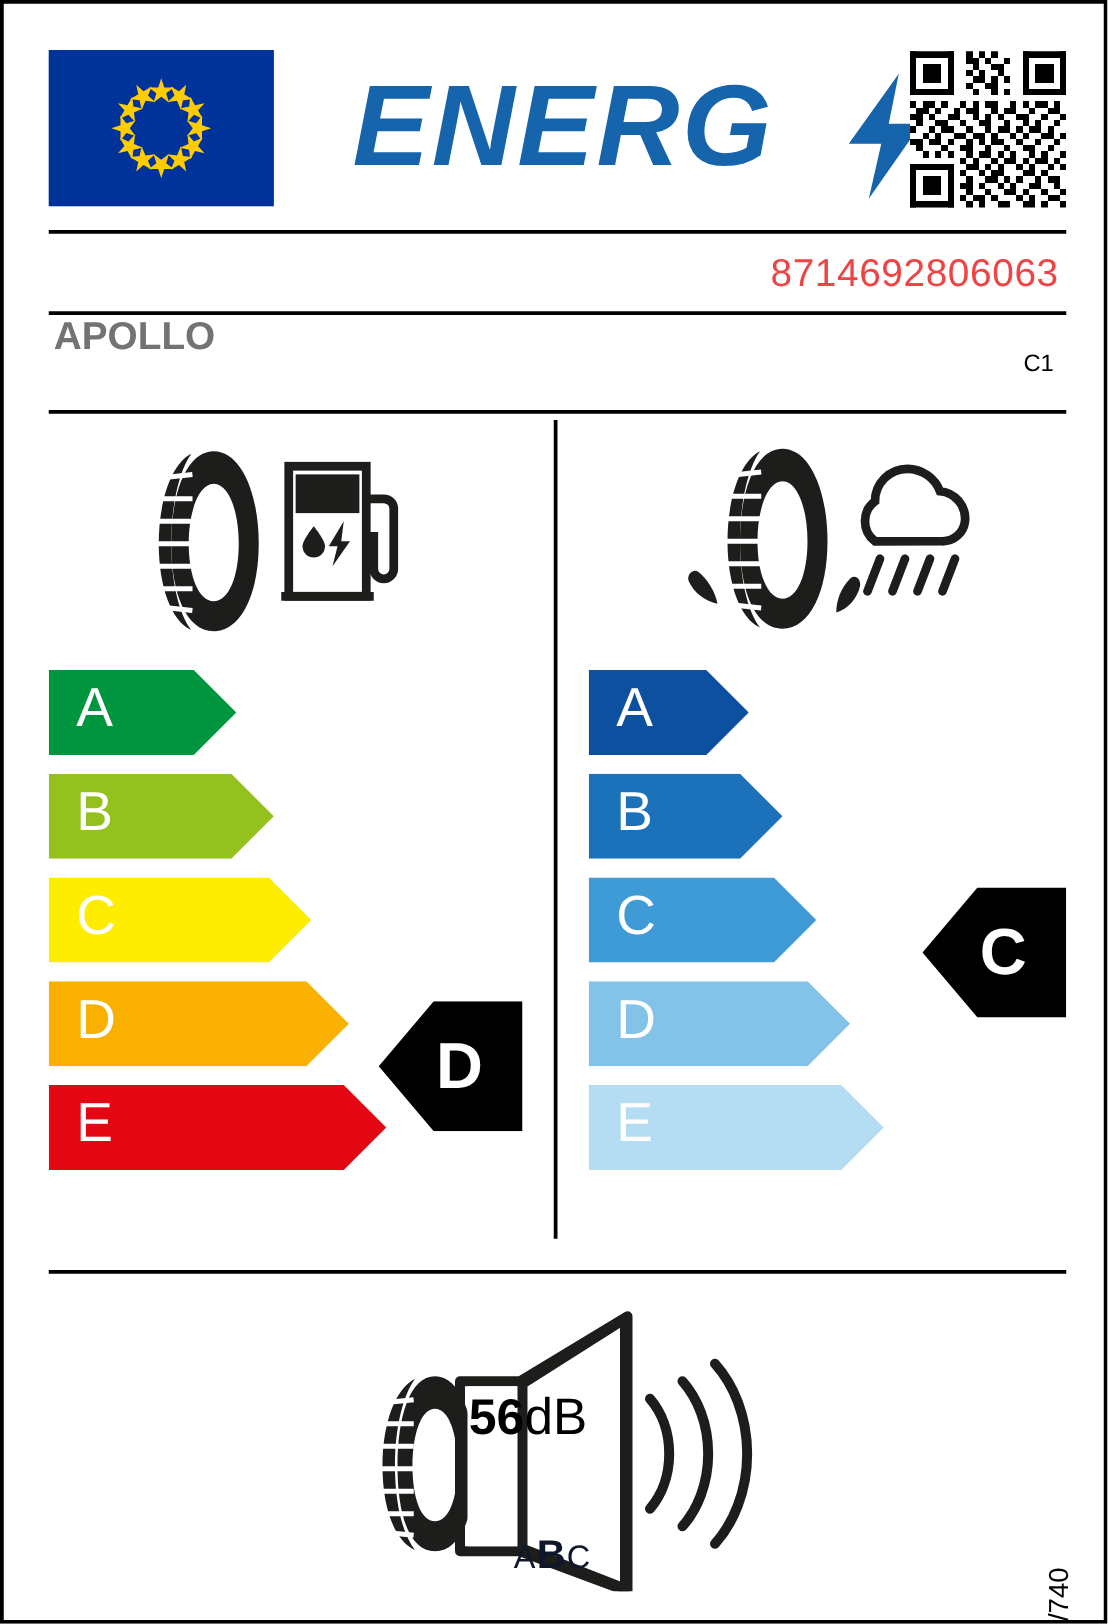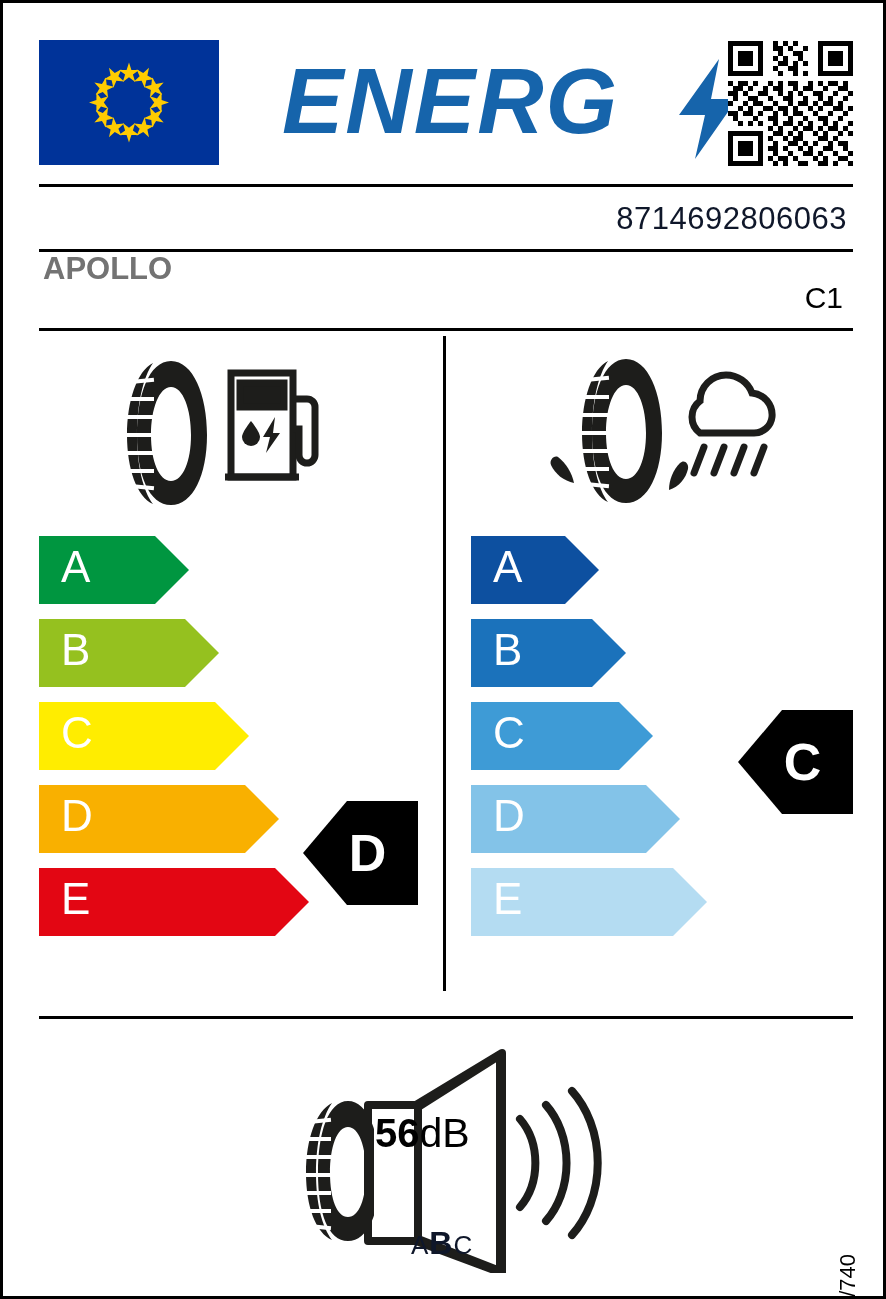--- a/index.html
+++ b/index.html
@@ -34,29 +34,29 @@
   }
   .qr{
     position:absolute;right:0;top:8px;width:125px;height:125px;
   }
   .brand{
     position:absolute;left:40px;top:200px;
     font-size:31px;font-weight:bold;color:#737373;margin-top:48px;
   }
   .ean{
     position:absolute;right:36px;top:198px;
-    font-size:31px;color:#0f172a;letter-spacing:0.5px;
+    font-size:31px;color:#ef4444;letter-spacing:0.5px;
   }
   .size{
     position:absolute;left:38px;top:270px;
     font-size:34px;color:#000;letter-spacing:1.5px;
   }
   .cls{
     position:absolute;right:40px;top:278px;
-    font-size:30px;color:#000;
+    font-size:19px;color:#000;
   }
 
   
   .pic-fuel{position:absolute;left:120px;top:350px;}
   .pic-rain{position:absolute;left:525px;top:348px;}
 
   
   .grades{position:absolute;}
   .grade{
     position:relative;height:68px;margin-bottom:15px;

